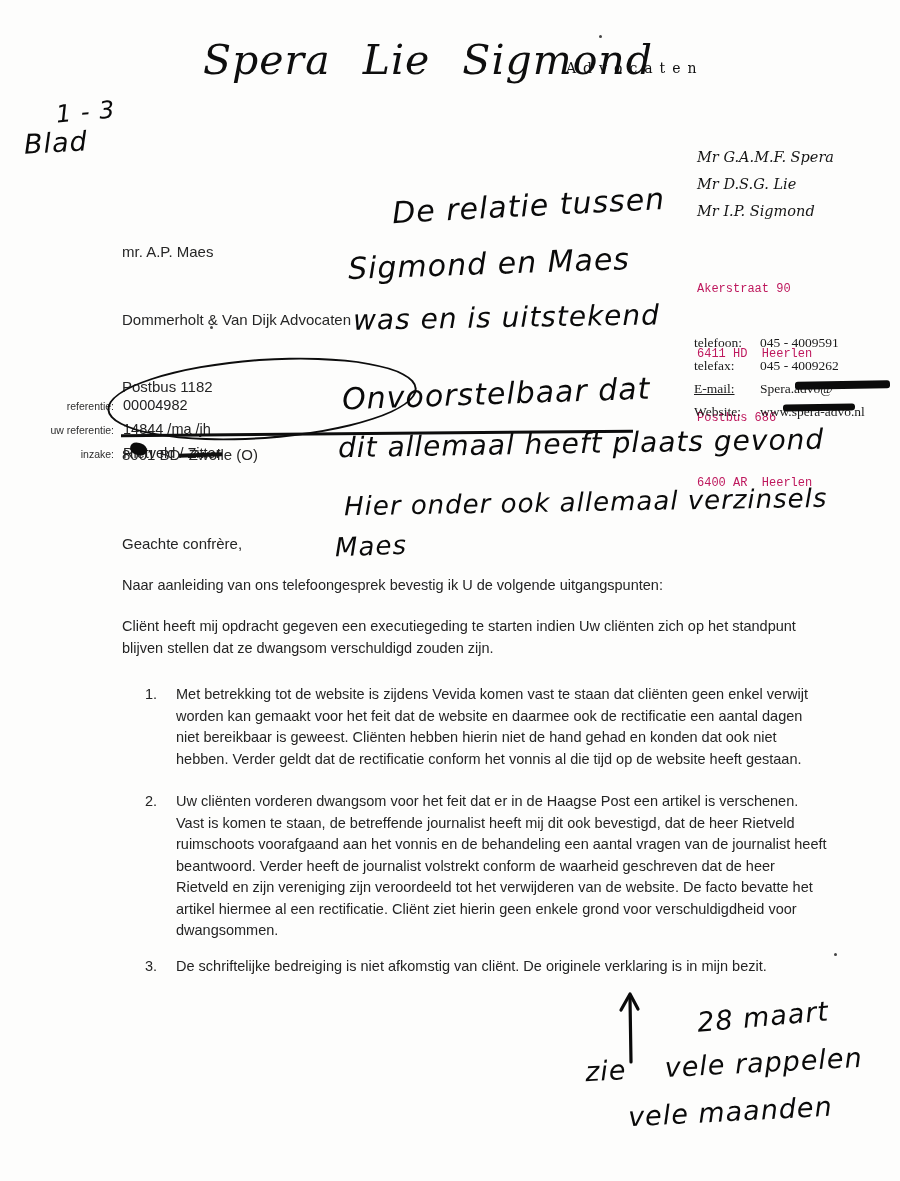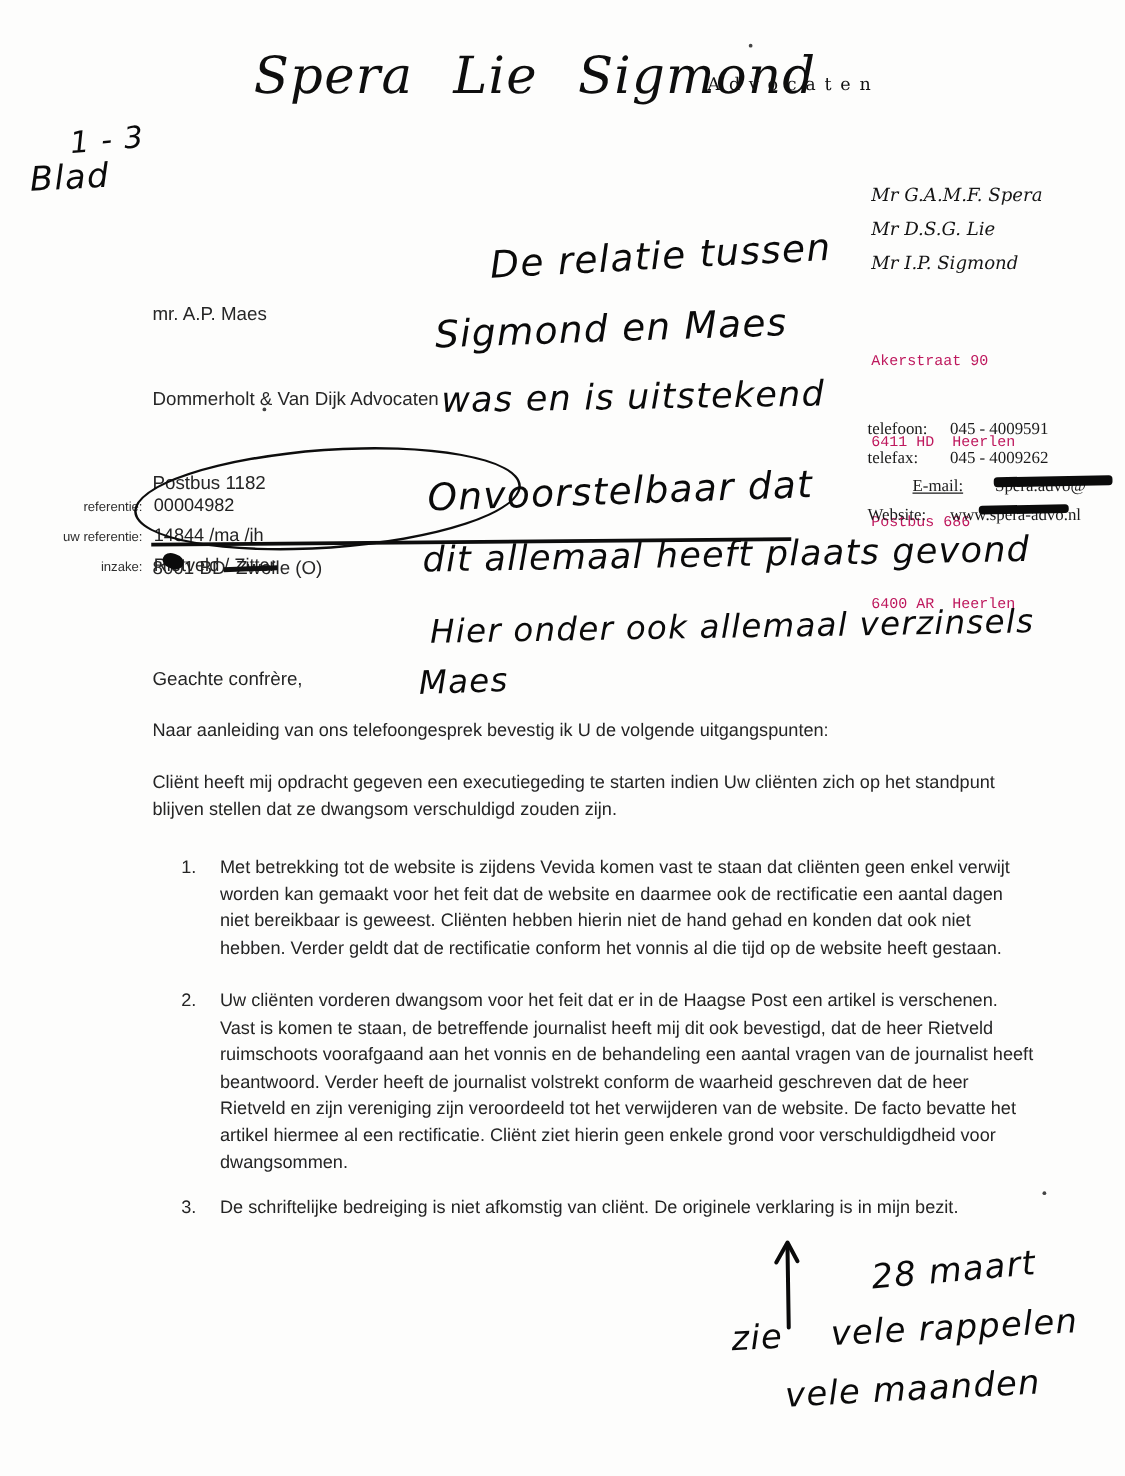--- a/index.html
+++ b/index.html
@@ -99,21 +99,21 @@
   <div class="abs contact" style="left:694px; top:331px;">
     <div class="contact-row">
       <span class="contact-label">telefoon:</span>
       <span class="contact-value">045 - 4009591</span>
     </div>
     <div class="contact-row">
       <span class="contact-label">telefax:</span>
       <span class="contact-value">045 - 4009262</span>
     </div>
     <div class="contact-row">
-      <span class="contact-label" style="text-decoration:underline;margin-left:36px;">E-mail:</span>
+      <span class="contact-label" style="text-decoration:underline;">E-mail:</span>
       <span class="contact-value">Spera.advo@</span>
     </div>
     <div class="contact-row">
       <span class="contact-label">Website:</span>
       <span class="contact-value">www.spera-advo.nl</span>
     </div>
   </div>
 
   <div class="scribble" style="left:795px; top:381px; width:95px; height:8px; transform:rotate(-1deg);"></div>
   <div class="scribble" style="left:783px; top:404px; width:72px; height:7px; transform:rotate(-1deg);"></div>

